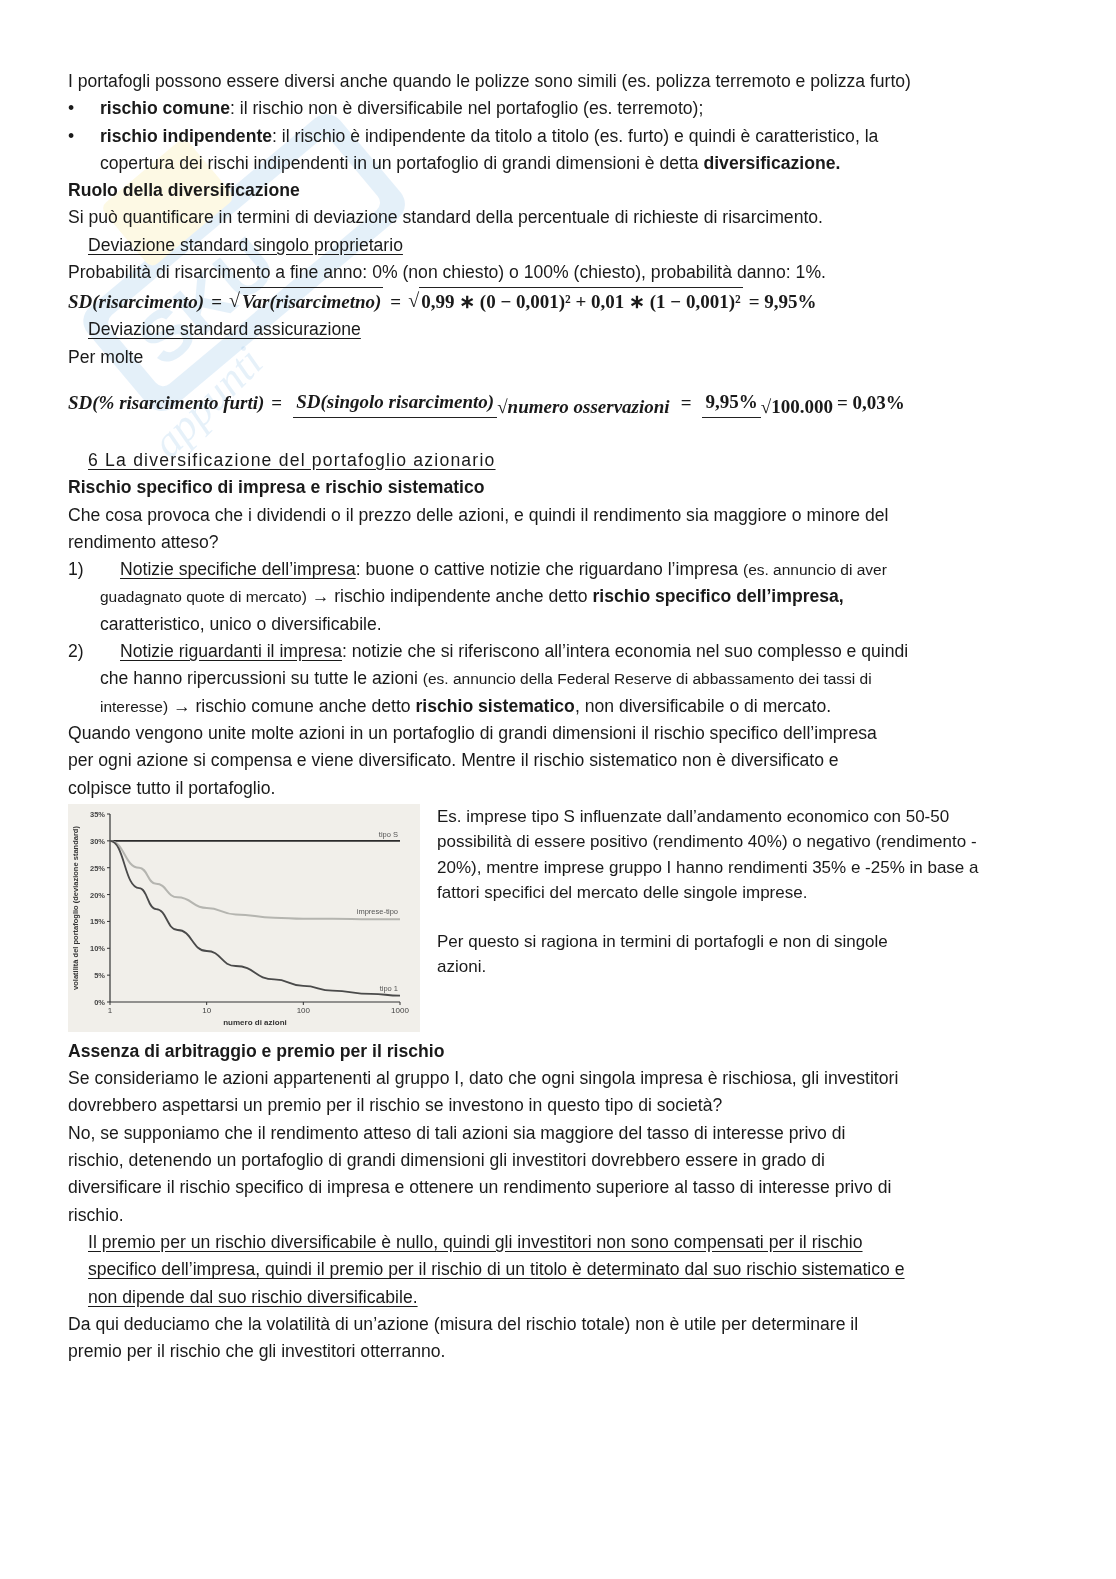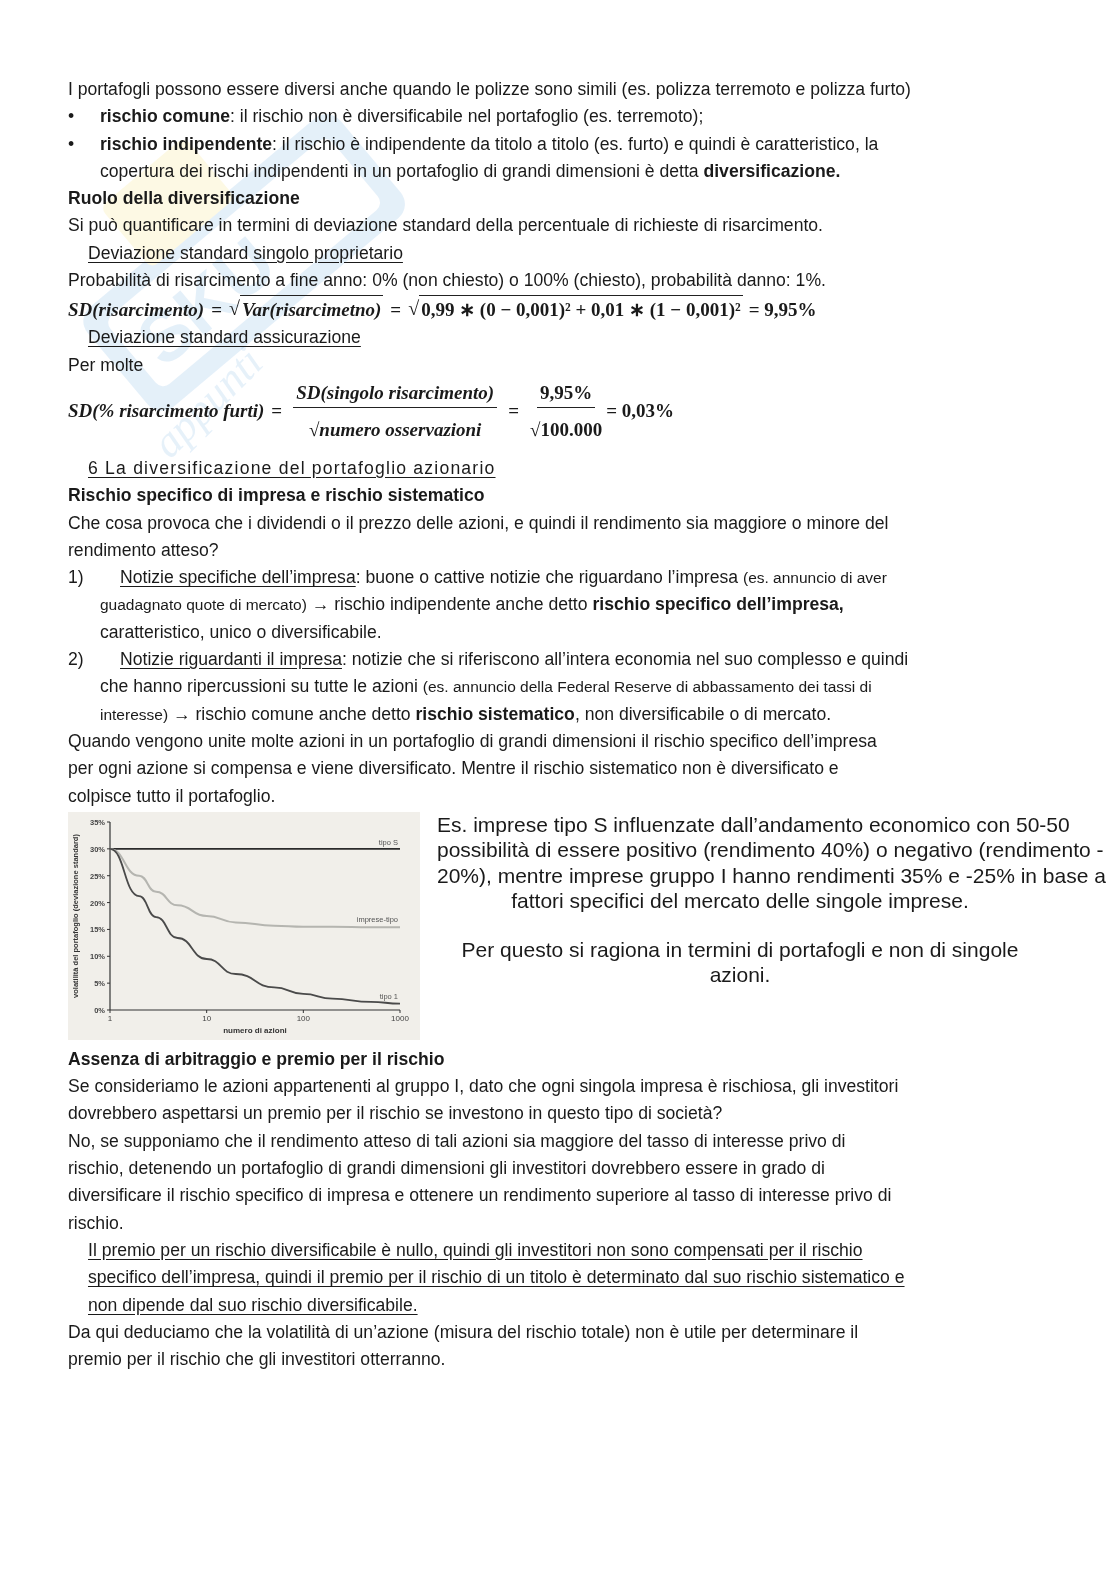--- a/index.html
+++ b/index.html
@@ -1,45 +1,45 @@
 <!DOCTYPE html>
 <html><head>
 <meta charset="utf-8">
 <style>
   html, body { margin: 0; padding: 0; background: #ffffff; }
   body {
     width: 1116px; height: 1579px; position: relative; overflow: hidden;
     font-family: "Liberation Sans", sans-serif; color: #1a1a1a;
   }
   .watermark { position: absolute; left: 20px; top: 40px; width: 470px; height: 440px; z-index: 0; pointer-events: none; }
-  .page { position: absolute; left: 68px; top: 76px; width: 975px; z-index: 1; font-size: 17.6px; line-height: 27.3px; }
+  .page { position: absolute; left: 68px; top: 68px; width: 975px; z-index: 1; font-size: 17.6px; line-height: 27.3px; }
   .line { white-space: nowrap; }
   .b { font-weight: bold; }
   .u { text-decoration: underline; text-underline-offset: 3px; margin-left: 20px; }
   .bullet { position: relative; padding-left: 32px; }
   .bullet::before { content: "•"; position: absolute; left: 0; }
   .num { position: relative; padding-left: 32px; }
   .num .n { position: absolute; left: 0; }
   .small { font-size: 15.5px; }
   .math { font-family: "Liberation Serif", serif; font-style: italic; font-size: 19px; font-weight: bold; }
   .mathrow { display: flex; align-items: center; white-space: nowrap; height: 30px; }
   .sqrt { display: inline-flex; align-items: stretch; }
   .sqrt .rad { font-style: normal; font-size: 20px; }
   .sqrt .under { border-top: 1.3px solid #222; padding: 0 2px; }
   .up { font-style: normal; }
   .eq { padding: 0 7px; font-style: normal; }
-  .frac { display: inline-flex; flex-direction: column; align-items: center; vertical-align: middle; margin: 0 4px; }
+  .frac { display: inline-flex; flex-direction: row; align-items: center; vertical-align: middle; margin: 0 4px; }
   .frac .num2 { border-bottom: 1.3px solid #222; padding: 0 3px 1px 3px; }
   .frac .den { padding-top: 8px; }
   .fracrow { display: flex; align-items: center; height: 64px; white-space: nowrap; margin-top: 0; }
   .section-title { letter-spacing: 1.2px; }
   .figure-wrap { display: flex; margin-top: 2px; }
   .chart-box { width: 352px; height: 228px; background: #f1efea; flex: none; position: relative; }
   .chart-box svg { position: absolute; left: 0; top: 0; }
-  .side-text { margin-left: 17px; width: 606px; font-size: 21px; line-height: 25.5px; text-align: center; }
+  .side-text { margin-left: 17px; width: 606px; font-size: 17px; line-height: 25.5px; }
   .gap { height: 23px; }
 </style>
 </head>
 <body>
 
 <svg class="watermark" viewBox="0 0 470 440">
   <g opacity="0.13" transform="rotate(-40 235 220)">
     <rect x="60" y="150" width="330" height="130" rx="18" fill="#3b8fd6"></rect>
     <rect x="80" y="170" width="290" height="90" rx="10" fill="#ffffff"></rect>
     <rect x="150" y="80" width="110" height="80" rx="8" fill="#f2d23a"></rect>

